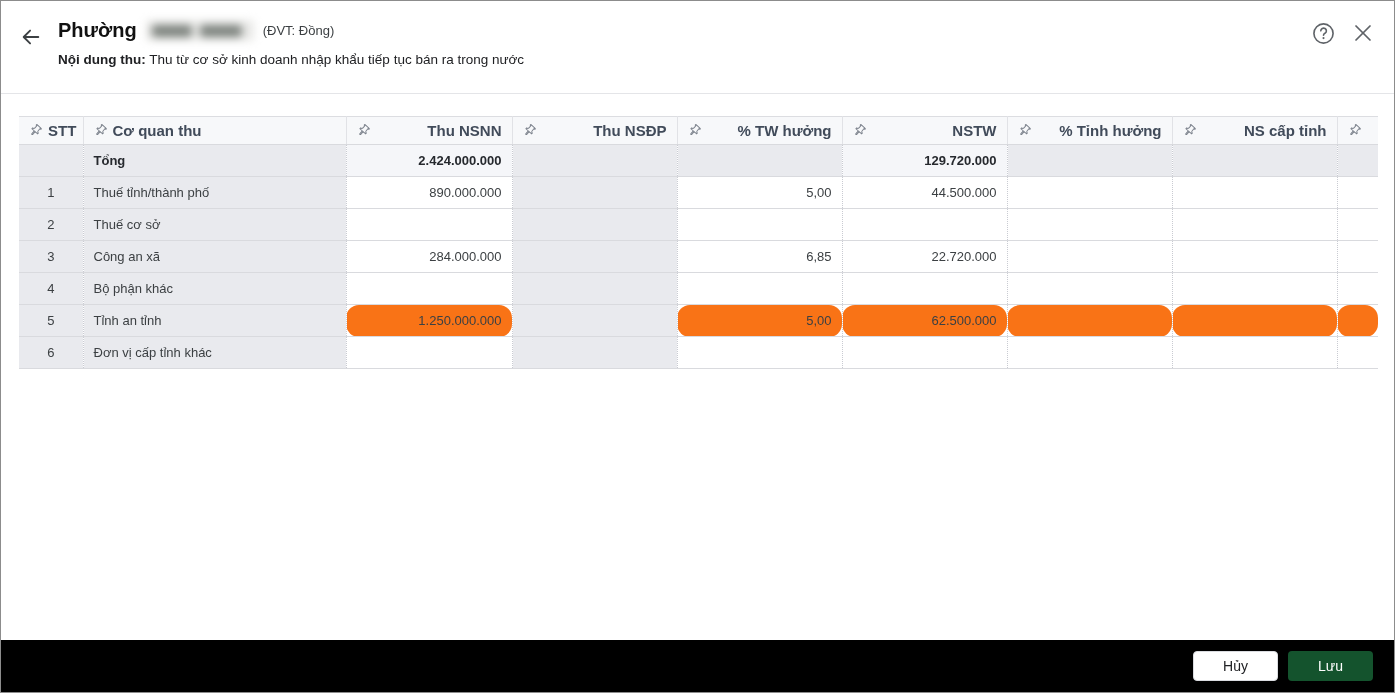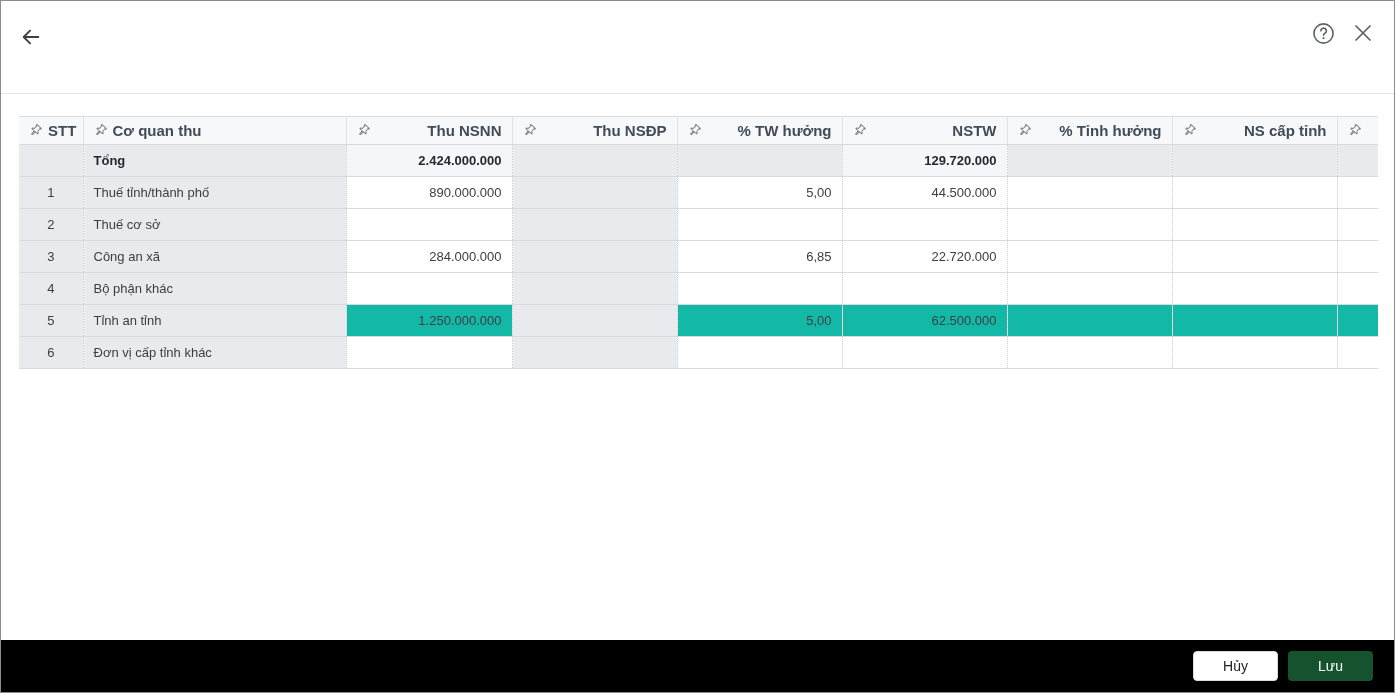--- a/index.html
+++ b/index.html
@@ -39,21 +39,21 @@
   .grid th { height:28px; background:#f7f8fa; font-weight:bold; font-size:15px;
     color:#414b5a; border-right:1px solid #e1e2e6; }
   .grid td { height:32px; border-right:1px dotted #c9cbd2; }
   .grid th:last-child, .grid td:last-child { border-right:none; }
   .th-inner { display:flex; align-items:center; gap:6px; }
   .th-inner.right .th-label { flex:1; text-align:right; }
   .pin { flex:0 0 auto; width:13px; height:13px; color:#7c828c; cursor:pointer; }
   .cell-gray  { background:#e9eaee; }
   .cell-white { background:#ffffff; }
   .cell-light { background:#f5f6f9; }
-  .cell-hl    { background:#14b8a6; }
+  .cell-hl    { background:#f97316;border-radius:13px; }
   .al-right { text-align:right; }
   .al-center { text-align:center; }
   .total-row td { font-weight:bold; color:#26292e; }
 
   
   .footer { position:absolute; left:0; right:0; bottom:0; height:52px;
     background:#000; display:flex; align-items:center; justify-content:flex-end;
     gap:10px; padding-right:21px; }
   .btn { height:30px; min-width:85px; padding:0 24px; border-radius:4px;
     font-size:14px; font-family:"Liberation Sans", sans-serif; cursor:pointer;
@@ -65,20 +65,32 @@
 <body>
 
 <div class="window">
 
   <div class="page-header">
     <div class="back-btn">
       <svg width="22" height="22" viewBox="0 0 24 24" fill="none" stroke-width="2" stroke-linecap="round" stroke-linejoin="round">
         <line x1="20" y1="12" x2="5" y2="12"></line>
         <polyline points="11 5 4 12 11 19"></polyline>
       </svg>
+    </div>
+    <div class="title-line">
+      <span class="title">Phường</span>
+      <span class="redacted">
+          <i></i>
+          <i></i>
+        </span>
+      <span class="unit">(ĐVT: Đồng)</span>
+    </div>
+    <div class="subtitle">
+      <b>Nội dung thu:</b>
+      <span>Thu từ cơ sở kinh doanh nhập khẩu tiếp tục bán ra trong nước</span>
     </div>
     <div class="hdr-icons">
       <span class="icon-btn">
         <svg width="23" height="23" viewBox="0 0 24 24" fill="none" stroke="currentColor" stroke-width="1.7">
           <circle cx="12" cy="12" r="10"></circle>
           <path d="M9.2 9.2a2.9 2.9 0 1 1 4.3 2.6c-.9.5-1.5 1-1.5 2" stroke-linecap="round"></path>
           <circle cx="12" cy="16.8" r="1.1" fill="currentColor" stroke="none"></circle>
         </svg>
       </span>
       <span class="icon-btn">

